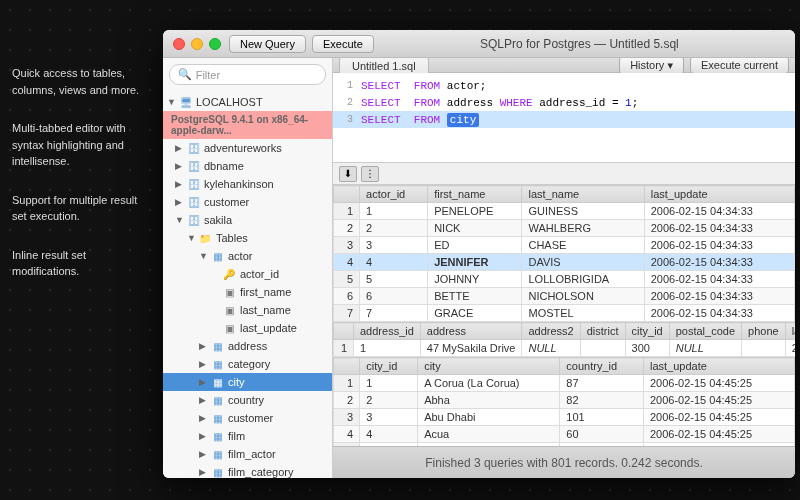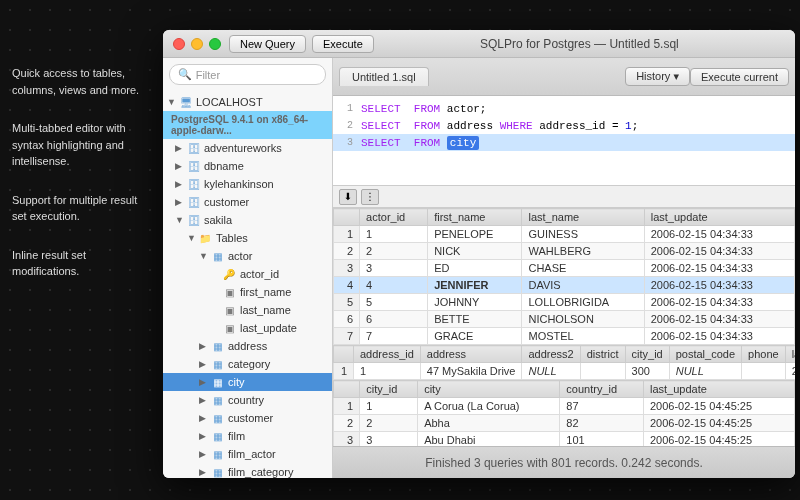--- a/index.html
+++ b/index.html
@@ -149,21 +149,21 @@
       display: inline-flex;
       align-items: center;
       justify-content: center;
       font-size: 10px;
     }
     .indent-1 { padding-left: 12px; }
     .indent-2 { padding-left: 24px; }
     .indent-3 { padding-left: 36px; }
     .indent-4 { padding-left: 48px; }
     .server-label {
-      background: #7dd3fc;
+      background: #fca5a5;
       padding: 3px 8px;
       font-size: 10px;
       color: #666;
       font-weight: bold;
     }
     .tree-selected { background: #4a90d9; color: #fff; }
 
     
     .right-panel {
       flex: 1;
@@ -172,36 +172,37 @@
       overflow: hidden;
     }
 
     
     .tab-bar {
       background: linear-gradient(to bottom, #e0e0e0, #d0d0d0);
       border-bottom: 1px solid #bbb;
       display: flex;
       align-items: center;
       padding: 0 6px;
-      height: 38px;
+      height: 15px;
       flex-shrink: 0;
     }
     .tab {
       background: linear-gradient(to bottom, #f5f5f5, #e8e8e8);
       border: 1px solid #bbb;
       border-bottom: none;
       border-radius: 4px 4px 0 0;
       padding: 3px 12px;
       font-size: 11px;
       cursor: pointer;
       color: #333;
     }
     .tab-actions {
       margin-left: auto;
       display: flex;
+      gap: 6px;
       align-items: center;
     }
     .tab-btn {
       background: linear-gradient(to bottom, #fafafa, #e0e0e0);
       border: 1px solid #aaa;
       border-radius: 4px;
       padding: 2px 10px;
       font-size: 11px;
       cursor: pointer;
       color: #333;

